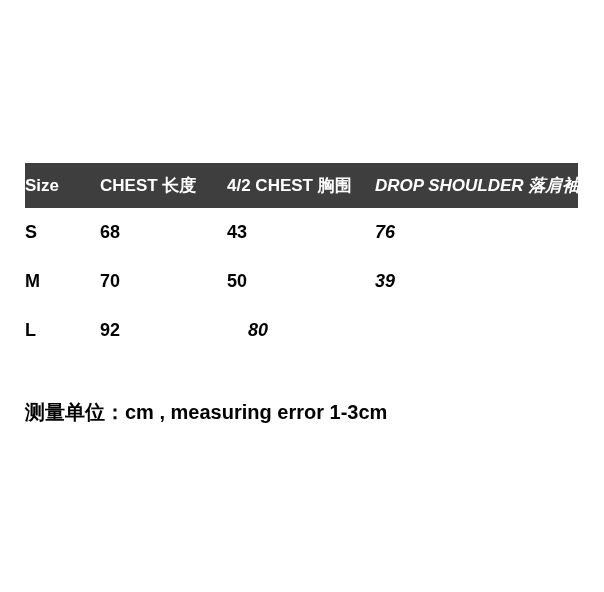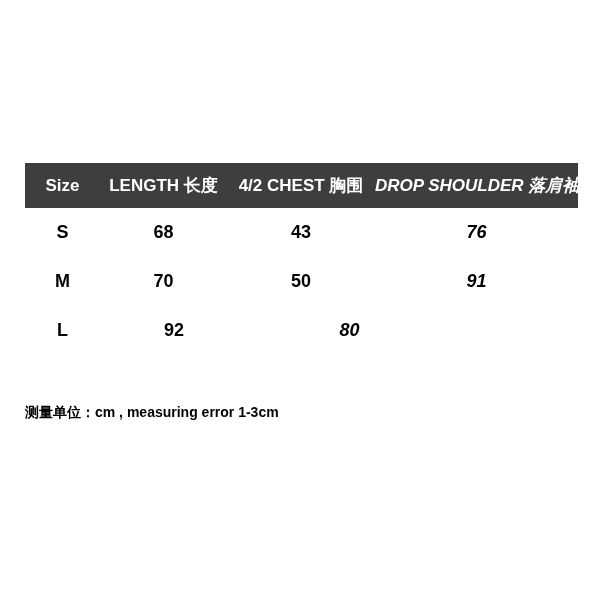--- a/index.html
+++ b/index.html
@@ -30,61 +30,61 @@
     font-size: 17px;
   }
   .body-row {
     display: flex;
     align-items: center;
     height: 49px;
     color: #000000;
     font-weight: bold;
     font-size: 18px;
   }
-  .cell { text-align: center; white-space: nowrap; }
+  .cell { white-space: nowrap; }
   .c0 { width: 75px; }
   .c1 { width: 127px; }
   .c2 { width: 148px; }
   .c3 { width: 203px; font-style: italic; }
   .note {
     position: absolute;
     left: 25px; top: 399px;
     color: #000000;
     font-weight: bold;
-    font-size: 14px;
+    font-size: 20px;
     line-height: 26px;
     white-space: nowrap;
   }
 </style>
 </head>
 <body>
 
 <div class="page">
 
   <div class="size-chart">
 
     <div class="hdr-row">
       <div class="cell c0">Size</div>
-      <div class="cell c1">LENGTH 长度</div>
+      <div class="cell c1">CHEST 长度</div>
       <div class="cell c2">4/2 CHEST 胸围</div>
       <div class="cell c3">DROP SHOULDER 落肩袖</div>
     </div>
 
     <div class="body-row">
       <div class="cell c0">S</div>
       <div class="cell c1">68</div>
       <div class="cell c2">43</div>
       <div class="cell c3">76</div>
     </div>
 
     <div class="body-row">
       <div class="cell c0">M</div>
       <div class="cell c1">70</div>
       <div class="cell c2">50</div>
-      <div class="cell c3">91</div>
+      <div class="cell c3">39</div>
     </div>
 
     <div class="body-row">
       <div class="cell c0">L</div>
       <div class="cell c2">92</div>
       <div class="cell c3">80</div>
     </div>
 
 
   </div>

